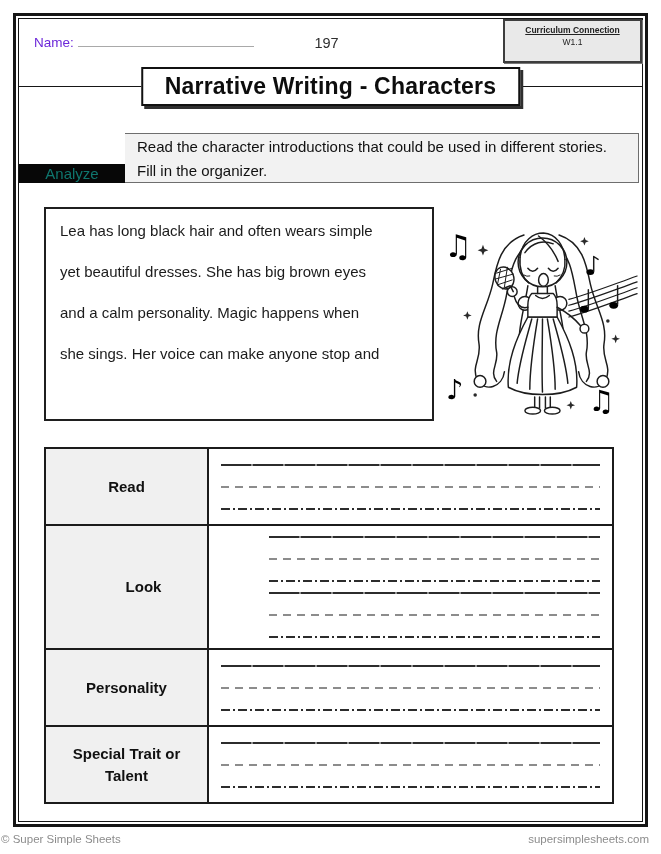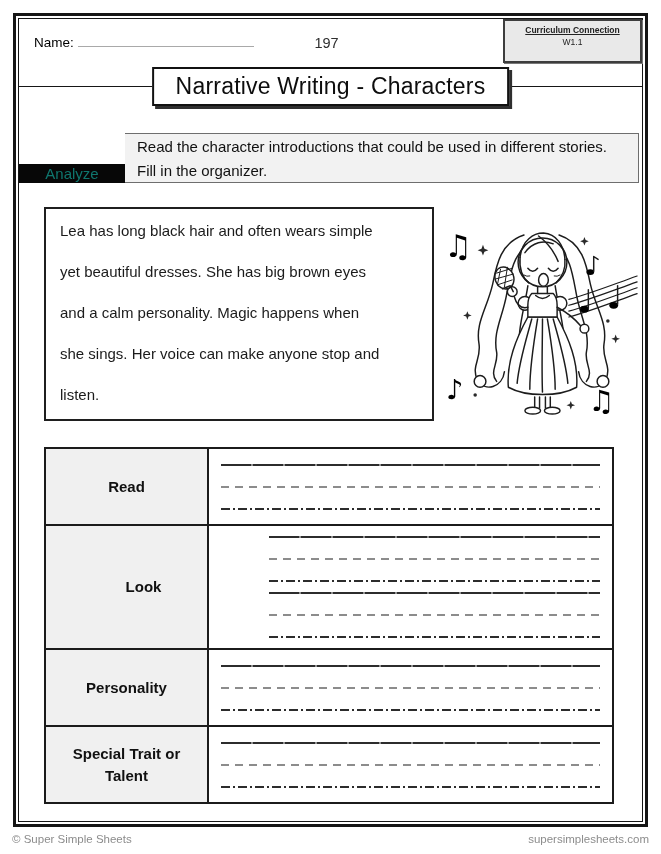--- a/index.html
+++ b/index.html
@@ -4,31 +4,31 @@
 <style>
   * { margin:0; padding:0; box-sizing:border-box; }
   html,body { width:661px; height:854px; background:#ffffff; font-family:"Liberation Sans", sans-serif; position:relative; overflow:hidden; }
 
   
   .frame { position:absolute; left:13px; top:13px; width:635px; height:814px; border:3px solid #161616; background:#fff; }
   .frame-inner { position:absolute; inset:2px; border:1.5px solid #161616; }
   .content { position:absolute; inset:0; }
 
   
-  .header-name { position:absolute; left:15px; top:16px; font-size:13.5px; color:#000000; }
+  .header-name { position:absolute; left:15px; top:16px; font-size:13.5px; color:#6d28d9; }
   .name-line { display:inline-block; width:176px; border-bottom:1.5px solid #a9a9a9; height:12px; margin-left:4px; }
   .page-num { position:absolute; left:0; right:8px; top:16px; text-align:center; font-size:14.5px; color:#2e2e2e; }
   .curriculum-box { position:absolute; top:0; right:0; width:139px; background:#e9e9e9; border:2px solid #3d3d3d; text-align:center; padding:4px 4px 14px; box-shadow:1px 1px 0 #777; }
   .curriculum-title { font-size:8.5px; font-weight:bold; color:#222; text-decoration:underline; }
   .curriculum-code { font-size:8.5px; color:#222; margin-top:2px; }
 
   
   .title-wrap { position:absolute; left:0; right:0; top:48px; height:40px; }
   .title-rule { position:absolute; left:0; right:0; top:19px; border-top:1.5px solid #161616; }
-  .title-box { position:absolute; left:50%; transform:translateX(-50%); top:0; background:#fff; border:2px solid #111; box-shadow:3px 3px 0 #2f2f2f; padding:4px 22px; font-size:23px; font-weight:normal; color:#0d0d0d; white-space:nowrap; letter-spacing:0.2px; }
+  .title-box { position:absolute; left:50%; transform:translateX(-50%); top:0; background:#fff; border:2px solid #111; box-shadow:3px 3px 0 #2f2f2f; padding:4px 22px; font-size:23px; font-weight:bold; color:#0d0d0d; white-space:nowrap; letter-spacing:0.2px; }
 
   
   .analyze-row { position:absolute; left:0; right:3px; top:114px; height:50px; display:flex; }
   .analyze-tag { width:106px; background:#070707; color:#0f766e; display:flex; align-items:center; justify-content:center; font-size:15px;margin-top:31px; }
   .analyze-instruction { flex:1; background:#f2f2f2; border:1px solid #6e6e6e; border-left:none; padding:5px 12px 4px; font-size:15px; line-height:1.55; color:#111; display:flex; flex-direction:column; justify-content:center; }
 
   
   .story-section { position:absolute; left:0; right:0; top:186px; height:218px; }
   .story-box { position:absolute; left:25px; top:2px; width:390px; height:214px; border:2px solid #1f1f1f; background:#fff; padding:14px 0 0 14px; }
   .story-line { display:block; font-size:15px; color:#1b1b1b; margin-bottom:26px; line-height:1; white-space:nowrap; }
@@ -44,21 +44,21 @@
   .row-pers  .value-cell, .row-pers  .label-cell { height:77px; }
   .row-trait .value-cell, .row-trait .label-cell { height:77px; }
   .cell-lines { display:flex; flex-direction:column; justify-content:space-evenly; height:100%; padding:0 12px; }
   .hw-set { height:46px; display:flex; flex-direction:column; justify-content:space-between; }
   .hw-line { height:2px; width:100%; }
   .hw-top { background:repeating-linear-gradient(90deg,#2c2c2c 0 30px,#909090 30px 32px); }
   .hw-mid { background:repeating-linear-gradient(90deg,#8c8c8c 0 8px,transparent 8px 14px); }
   .hw-bot { background:repeating-linear-gradient(90deg,#2c2c2c 0 9px,transparent 9px 12px,#2c2c2c 12px 14px,transparent 14px 17px); }
 
   
-  .footer { position:absolute; left:12px; right:12px; top:833px; display:flex; justify-content:space-between; font-size:11.5px; color:#8c8c8c; }
+  .footer { position:absolute; left:1px; right:12px; top:833px; display:flex; justify-content:space-between; font-size:11.5px; color:#8c8c8c; }
 </style>
 </head>
 <body>
 
 <div class="frame">
   <div class="frame-inner">
     <div class="content">
 
       <div class="header-name">
         <span>Name:</span><span class="name-line"></span>
@@ -80,21 +80,20 @@
             <span>Read the character introductions that could be used in different stories. Fill in the organizer.</span>
           </div>
       </div>
 
       <div class="story-section">
         <div class="story-box">
           <span class="story-line">Lea has long black hair and often wears simple</span>
           <span class="story-line">yet beautiful dresses. She has big brown eyes</span>
           <span class="story-line">and a calm personality. Magic happens when</span>
           <span class="story-line">she sings. Her voice can make anyone stop and</span>
-          <span class="story-line">listen.</span>
         </div>
 
         <svg class="illustration" viewBox="0 0 205 212" fill="none" stroke="#1c1c1c" stroke-width="1.5" stroke-linecap="round" stroke-linejoin="round">
 
           <path d="M84,22 C60,30 56,52 52,72 C46,98 34,112 38,134 C40,150 30,156 36,170 C44,184 62,178 64,162"></path>
           <path d="M86,34 C72,44 70,64 66,84 C62,106 52,122 56,142 C58,154 48,162 56,172"></path>
           <path d="M120,22 C144,30 148,52 152,72 C158,98 170,112 166,134 C164,150 174,156 168,170 C160,184 142,178 140,162"></path>
           <path d="M118,34 C132,44 134,64 138,84 C142,106 152,122 148,142 C146,154 156,162 148,172"></path>
           <path d="M88,74 C84,100 76,122 80,148"></path>
           <path d="M116,74 C120,100 128,122 124,148"></path>

